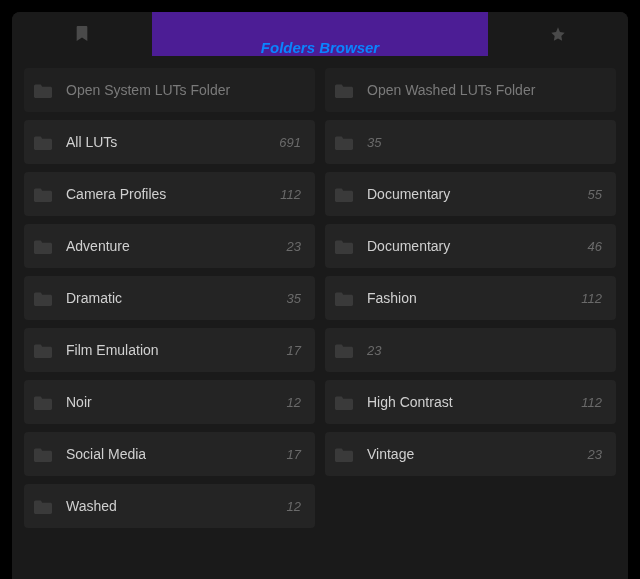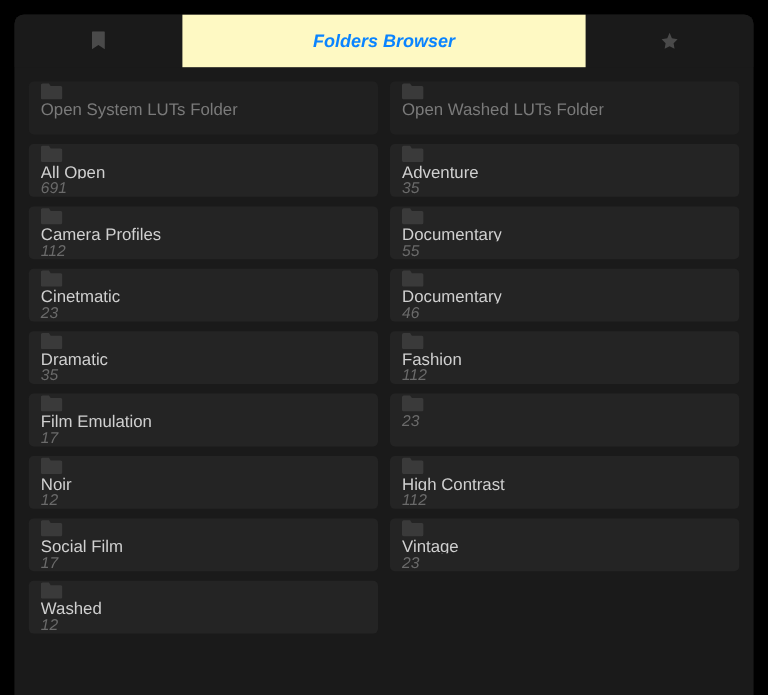--- a/index.html
+++ b/index.html
@@ -27,21 +27,22 @@
     flex: 1;
     display: flex;
     align-items: center;
     justify-content: center;
     cursor: pointer;
   }
   .tab.side {
     flex: 0 0 140px;
   }
   .tab.active {
-    background: #fef9c3;
+    background: #4c1d95;
+    align-items: flex-end;
   }
   .tab-title {
     color: #0a84ff;
     font-style: italic;
     font-weight: 600;
     font-size: 15px;
   }
   .tab-icon svg {
     display: block;
     fill: #4a4a4a;
@@ -50,24 +51,23 @@
     padding: 12px;
     display: grid;
     grid-template-columns: 1fr 1fr;
     gap: 8px 10px;
   }
   .row {
     background: #242424;
     border-radius: 4px;
     height: 44px;
     display: flex;
-    align-items: flex-start;
+    align-items: center;
     padding: 0 14px 0 10px;
     cursor: pointer;
-    flex-direction: column;
   }
   .row.link {
     background: #202020;
   }
   .row.link .row-label {
     color: #7a7a7a;
   }
   .row-icon {
     flex: 0 0 auto;
     margin-right: 14px;
@@ -140,30 +140,29 @@
       </span>
       <span class="row-label">Open Washed LUTs Folder</span>
     </div>
 
     <div class="row">
       <span class="row-icon">
           <svg width="18" height="15" viewBox="0 0 24 20">
             <path d="M2 2h7l2 3h11c1 0 2 .9 2 2v11c0 1-.9 2-2 2H2c-1 0-2-.9-2-2V4c0-1 .9-2 2-2z"></path>
           </svg>
         </span>
-      <span class="row-label">All Open</span>
+      <span class="row-label">All LUTs</span>
       <span class="row-count">691</span>
     </div>
     <div class="row">
       <span class="row-icon">
           <svg width="18" height="15" viewBox="0 0 24 20">
             <path d="M2 2h7l2 3h11c1 0 2 .9 2 2v11c0 1-.9 2-2 2H2c-1 0-2-.9-2-2V4c0-1 .9-2 2-2z"></path>
           </svg>
         </span>
-      <span class="row-label">Adventure</span>
       <span class="row-count">35</span>
     </div>
 
     <div class="row">
       <span class="row-icon">
           <svg width="18" height="15" viewBox="0 0 24 20">
             <path d="M2 2h7l2 3h11c1 0 2 .9 2 2v11c0 1-.9 2-2 2H2c-1 0-2-.9-2-2V4c0-1 .9-2 2-2z"></path>
           </svg>
         </span>
       <span class="row-label">Camera Profiles</span>
@@ -178,21 +177,21 @@
         </span>
       <span class="row-label">Documentary</span>
       <span class="row-count">55</span>
     </div>
     <div class="row">
       <span class="row-icon">
           <svg width="18" height="15" viewBox="0 0 24 20">
             <path d="M2 2h7l2 3h11c1 0 2 .9 2 2v11c0 1-.9 2-2 2H2c-1 0-2-.9-2-2V4c0-1 .9-2 2-2z"></path>
           </svg>
         </span>
-      <span class="row-label">Cinetmatic</span>
+      <span class="row-label">Adventure</span>
       <span class="row-count">23</span>
     </div>
 
     <div class="row">
       <span class="row-icon">
           <svg width="18" height="15" viewBox="0 0 24 20">
             <path d="M2 2h7l2 3h11c1 0 2 .9 2 2v11c0 1-.9 2-2 2H2c-1 0-2-.9-2-2V4c0-1 .9-2 2-2z"></path>
           </svg>
         </span>
       <span class="row-label">Documentary</span>
@@ -253,21 +252,21 @@
         </span>
       <span class="row-label">High Contrast</span>
       <span class="row-count">112</span>
     </div>
     <div class="row">
       <span class="row-icon">
           <svg width="18" height="15" viewBox="0 0 24 20">
             <path d="M2 2h7l2 3h11c1 0 2 .9 2 2v11c0 1-.9 2-2 2H2c-1 0-2-.9-2-2V4c0-1 .9-2 2-2z"></path>
           </svg>
         </span>
-      <span class="row-label">Social Film</span>
+      <span class="row-label">Social Media</span>
       <span class="row-count">17</span>
     </div>
 
     <div class="row">
       <span class="row-icon">
           <svg width="18" height="15" viewBox="0 0 24 20">
             <path d="M2 2h7l2 3h11c1 0 2 .9 2 2v11c0 1-.9 2-2 2H2c-1 0-2-.9-2-2V4c0-1 .9-2 2-2z"></path>
           </svg>
         </span>
       <span class="row-label">Vintage</span>

